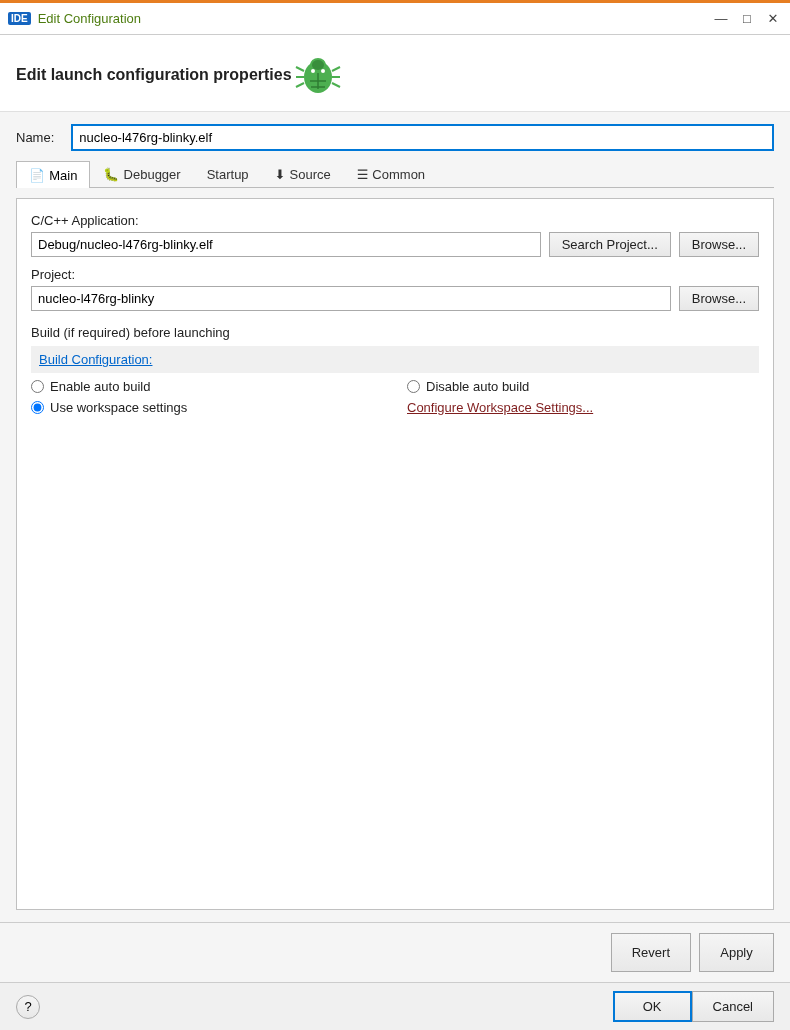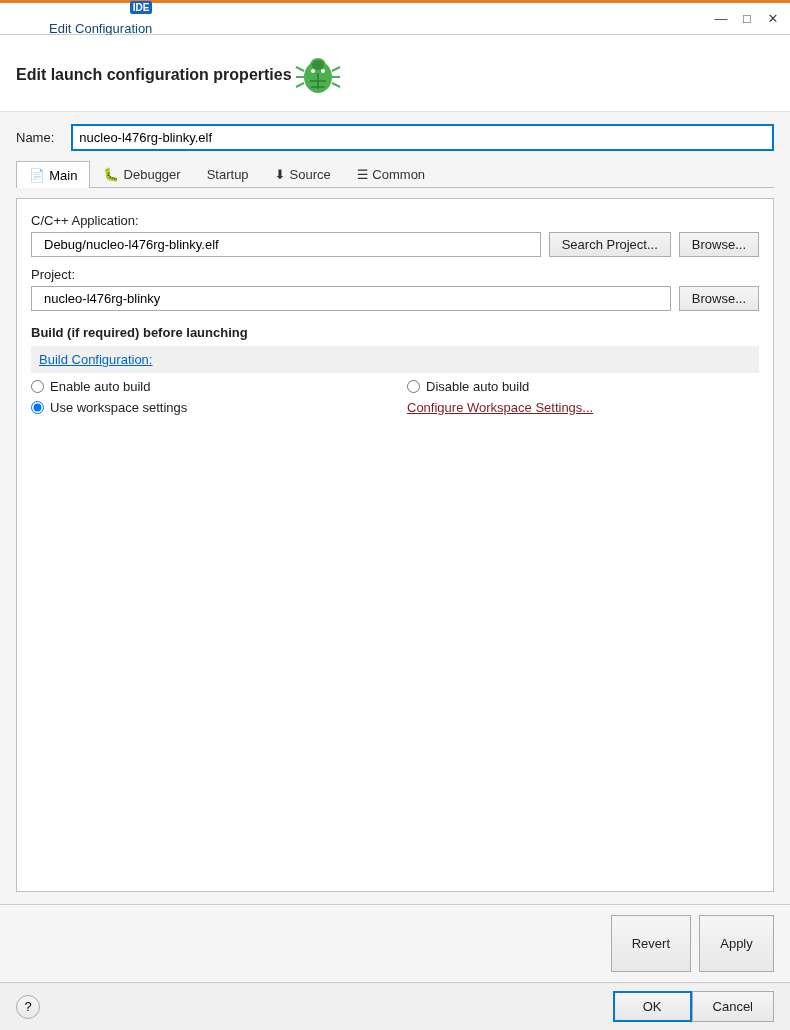--- a/index.html
+++ b/index.html
@@ -19,38 +19,36 @@
       display: flex;
       align-items: center;
       justify-content: space-between;
       padding: 4px 8px;
       height: 32px;
       flex-shrink: 0;
     }
 
     .title-bar-left {
       display: flex;
-      align-items: flex-end;
+      align-items: center;
       gap: 7px;
-      flex-direction: column;
     }
 
     .ide-badge {
       background: #1565c0;
       color: white;
       font-size: 10px;
       font-weight: bold;
       padding: 1px 3px;
       border-radius: 2px;
     }
 
     .title-bar-title {
       font-size: 13px;
-      color: #0c4a6e;
-      margin-left: 41px;
+      color: #4d7c0f;
     }
 
     .title-bar-controls {
       display: flex;
       gap: 8px;
       align-items: center;
     }
 
     .title-btn {
       width: 18px;
@@ -165,21 +163,21 @@
 
     .input-row {
       display: flex;
       align-items: center;
       gap: 8px;
     }
 
     .text-input {
       flex: 1;
       border: 1px solid #aaa;
-      padding: 4px 12px;
+      padding: 4px 6px;
       font-size: 13px;
       background: #fff;
       outline: none;
     }
 
     .btn {
       padding: 4px 12px;
       border: 1px solid #aaa;
       background: linear-gradient(to bottom, #f5f5f5, #e8e8e8);
       font-size: 13px;
@@ -195,21 +193,20 @@
     }
 
     .build-section {
       margin-top: 4px;
     }
 
     .build-section-title {
       font-size: 13px;
       color: #222;
       margin-bottom: 6px;
-      font-weight: bold;
     }
 
     .build-config-row {
       display: flex;
       align-items: center;
       gap: 8px;
       background: #f0f0f0;
       padding: 6px 8px;
     }
 
@@ -263,21 +260,21 @@
       background: #f5f5f5;
       border-top: 1px solid #ccc;
       padding: 10px 16px;
       display: flex;
       justify-content: flex-end;
       gap: 8px;
       flex-shrink: 0;
     }
 
     .footer-btn {
-      padding: 20px 20px;
+      padding: 11px 20px;
       border: 1px solid #aaa;
       background: linear-gradient(to bottom, #f5f5f5, #e8e8e8);
       font-size: 13px;
       cursor: pointer;
       color: #222;
       min-width: 75px;
     }
 
     .dialog-bottom {
       background: #f0f0f0;

